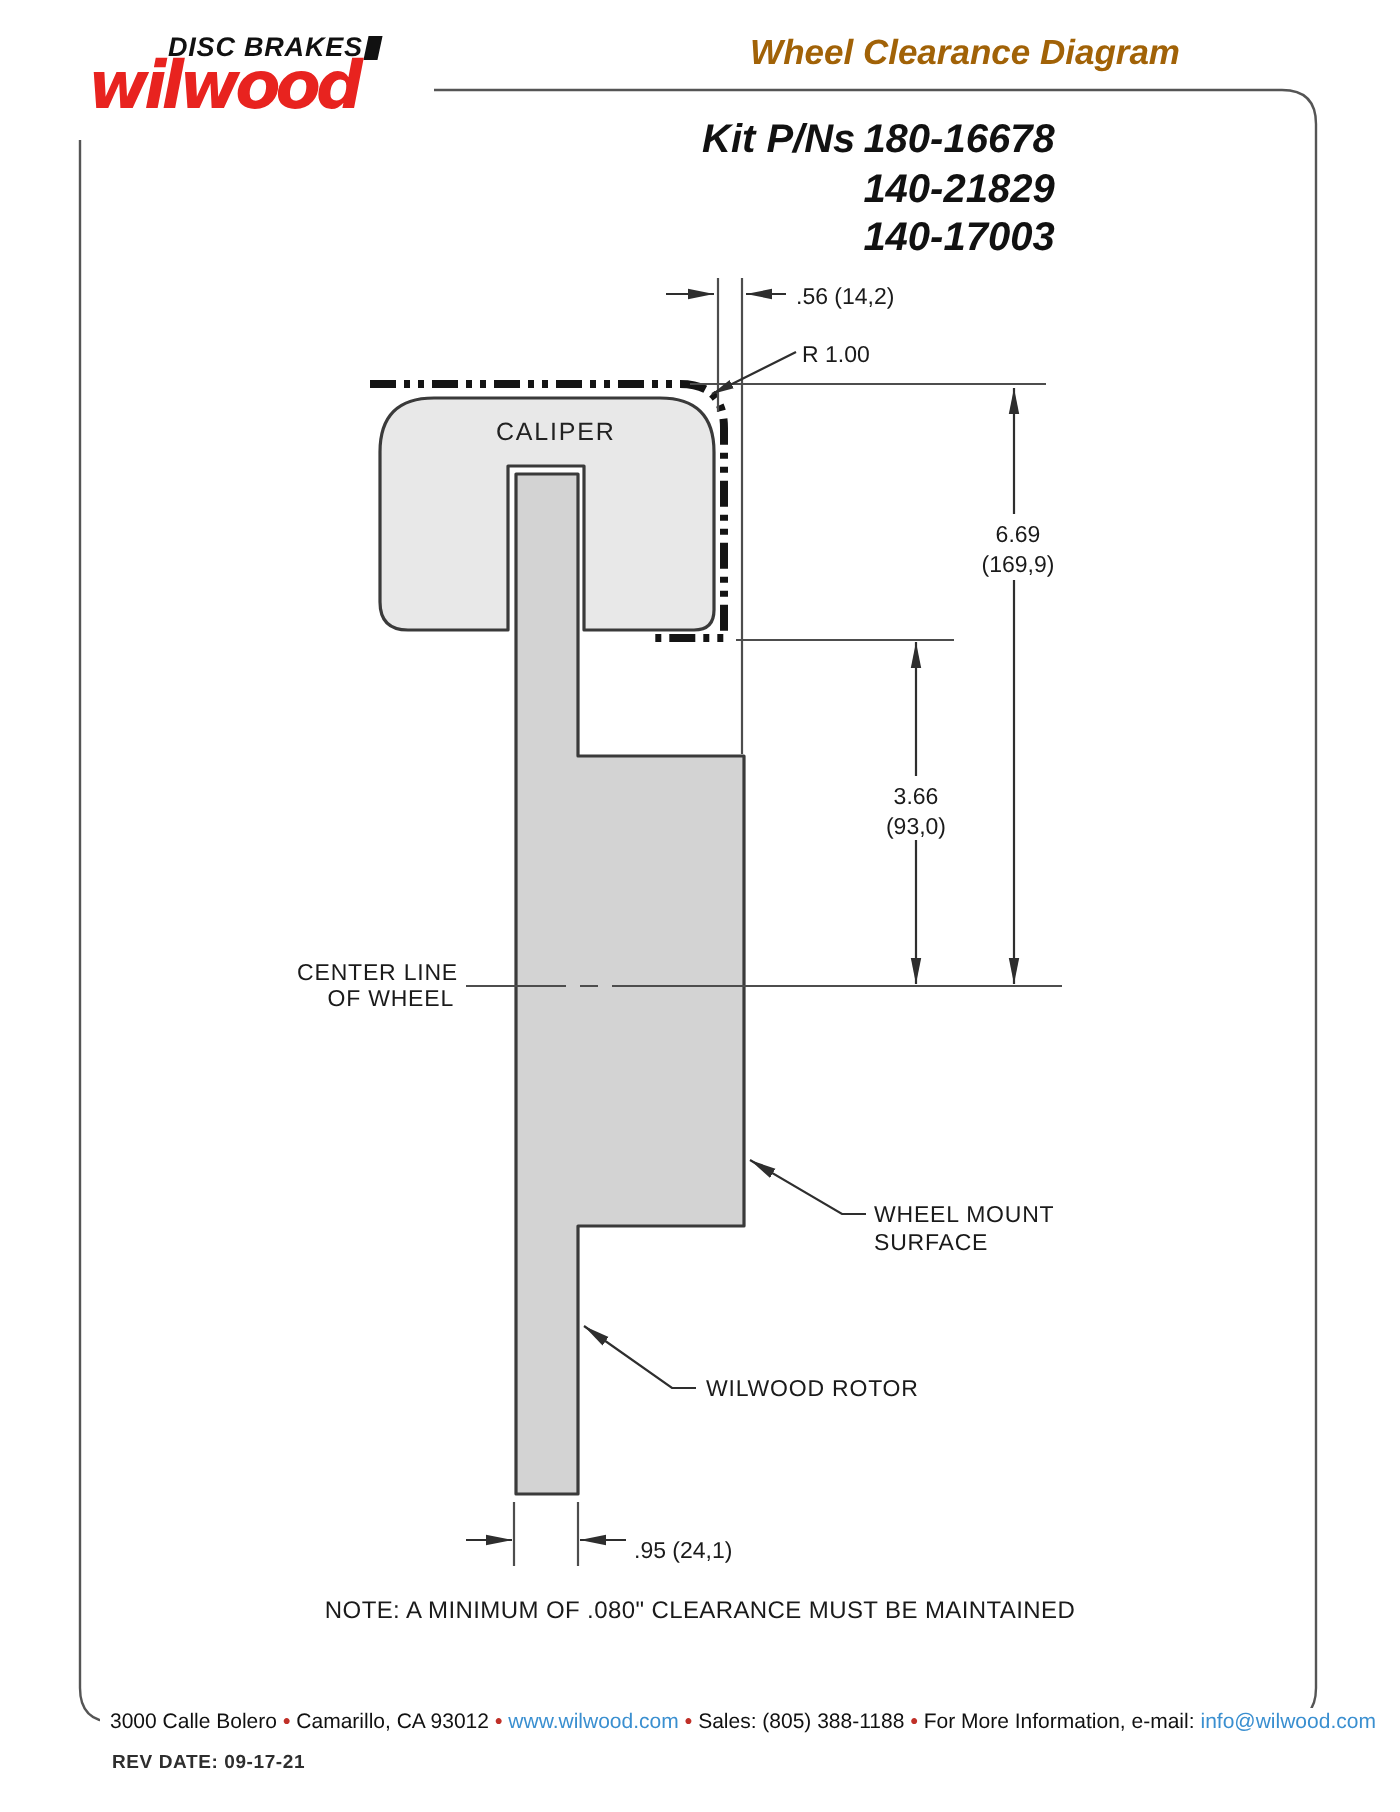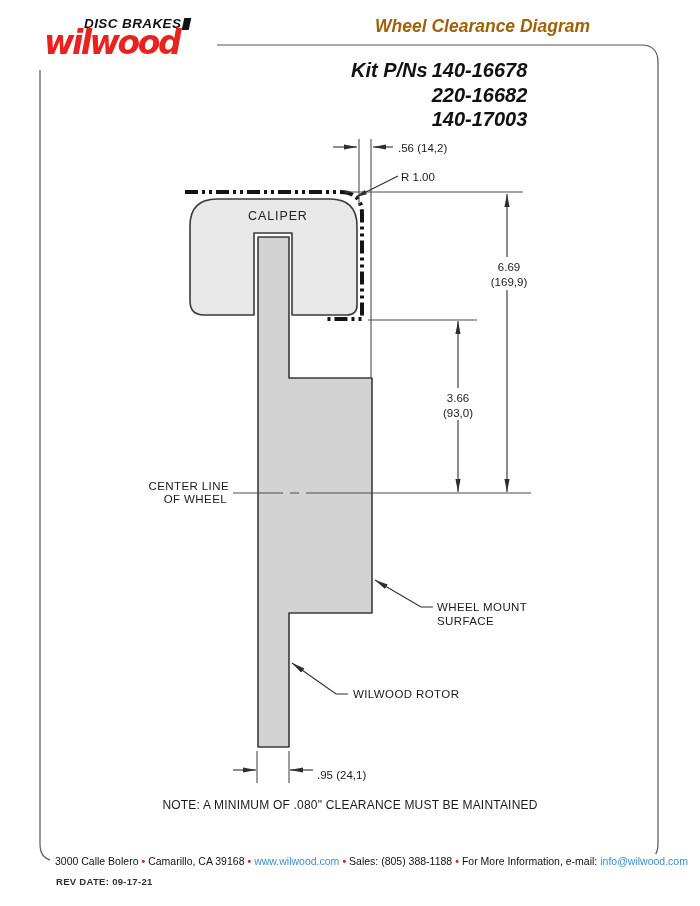--- a/index.html
+++ b/index.html
@@ -54,22 +54,22 @@
       <span class="logo-bar"></span>
     </div>
     <div class="logo-script">wilwood</div>
   </div>
 
   <div class="title">Wheel Clearance Diagram</div>
 
   <div class="kit">
     <div class="kit-label">Kit P/Ns</div>
     <div class="kit-numbers">
-      <div>140-16678</div>
-      <div>220-16682</div>
+      <div>180-16678</div>
+      <div>140-21829</div>
       <div>140-17003</div>
     </div>
   </div>
 
   <svg class="diagram" width="700" height="906" viewBox="0 0 700 906">
     <defs>
       <marker id="ah" viewBox="0 0 12 6" refX="12" refY="3" markerWidth="12" markerHeight="6" orient="auto-start-reverse" fill="#2e2e2e">
         <path d="M12,3 L0,0.6 L0,5.4 Z"></path>
       </marker>
       <marker id="ahs" viewBox="0 0 10 6" refX="10" refY="3" markerWidth="10" markerHeight="6" orient="auto-start-reverse" fill="#2e2e2e">
@@ -126,18 +126,18 @@
     <text class="labeltext" x="437" y="625">SURFACE</text>
     <text class="labeltext" x="353" y="698">WILWOOD ROTOR</text>
     <text class="dimtext" x="317" y="779">.95 (24,1)</text>
   </svg>
 
   <div class="note">
     <div>NOTE: A MINIMUM OF .080" CLEARANCE MUST BE MAINTAINED</div>
   </div>
 
   <div class="footer">
-    <span>3000 Calle Bolero</span><span class="bullet">•</span><span>Camarillo, CA 39168</span><span class="bullet">•</span><span class="link">www.wilwood.com</span><span class="bullet">•</span><span>Sales: (805) 388-1188</span><span class="bullet">•</span><span class="pre">For More Information, e-mail:</span><span class="link">info@wilwood.com</span>
+    <span>3000 Calle Bolero</span><span class="bullet">•</span><span>Camarillo, CA 93012</span><span class="bullet">•</span><span class="link">www.wilwood.com</span><span class="bullet">•</span><span>Sales: (805) 388-1188</span><span class="bullet">•</span><span class="pre">For More Information, e-mail:</span><span class="link">info@wilwood.com</span>
   </div>
 
   <div class="revdate">REV DATE:  09-17-21</div>
 
 </div>
 
 </body></html>

